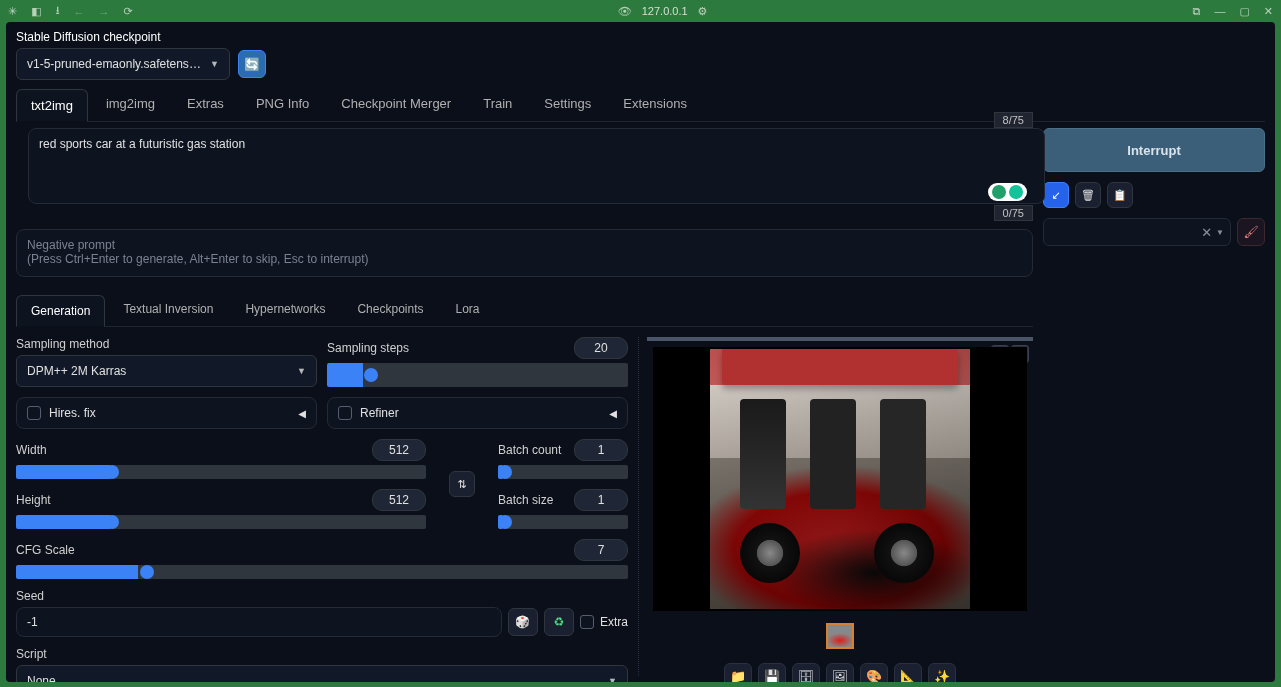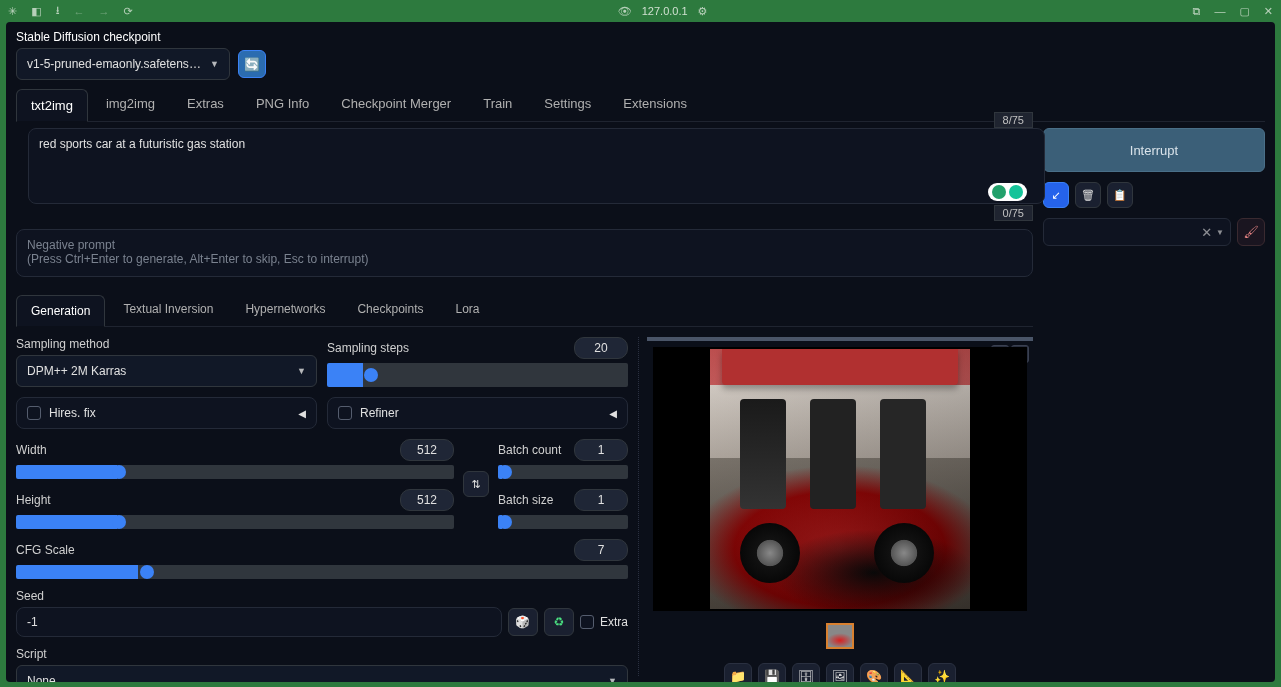--- a/index.html
+++ b/index.html
@@ -117,21 +117,21 @@
     display: flex; gap: 3px;
   }
   .pi { width: 14px; height: 14px; border-radius: 50%; }
 
   .gen-btns { display: flex; gap: 6px; height: 44px; }
   .gen-btn {
     flex: 1; background: #3b5f78;
     border: 1px solid #4a6f88;
     border-radius: 6px;
     color: #d9e3ea;
-    font-size: 13px; font-weight: 400;
+    font-size: 13px; font-weight: 700;
     display: flex; align-items: center; justify-content: center;
     cursor: pointer;
   }
   .action-row { display: flex; gap: 6px; }
   .action-sq {
     width: 26px; height: 26px;
     background: #1a2030;
     border: 1px solid #30363d;
     border-radius: 6px;
     display: flex; align-items: center; justify-content: center;
@@ -183,21 +183,21 @@
 
   .collapse-row {
     background: #0e1320; border: 1px solid #242a38; border-radius: 8px;
     padding: 8px 10px; display: flex; align-items: center; justify-content: space-between;
     cursor: pointer;
   }
   .chk-wrap { display: flex; align-items: center; gap: 8px; }
   .chk { width: 14px; height: 14px; border: 1px solid #555d6e; border-radius: 3px; background: #0e1320; }
   .tri { font-size: 10px; }
 
-  .wh-grid { display: flex; gap: 8px; }
+  .wh-grid { display: flex; gap: 22px; }
   .wh-left { flex: 1; display: flex; flex-direction: column; gap: 10px; }
   .wh-swap { width: 28px; display: flex; align-items: center; justify-content: center; }
   .swap-btn { width: 26px; height: 26px; background: #1a2030; border: 1px solid #30363d; border-radius: 6px; display:flex; align-items:center; justify-content:center; cursor:pointer; font-size:11px; }
   .wh-right { width: 130px; display: flex; flex-direction: column; gap: 10px; }
 
   .label-num-row { display: flex; justify-content: space-between; align-items: center; }
 
   .seed-row { display: flex; gap: 6px; align-items: center; }
   .seed-input { flex: 1; background: #0e1320; border: 1px solid #242a38; border-radius: 8px; padding: 7px 10px; color: #e0e0e0; font-size: 12px; }
   .seed-btn { width: 30px; height: 28px; background: #1a2030; border: 1px solid #30363d; border-radius: 6px; display:flex; align-items:center; justify-content:center; cursor:pointer; }

